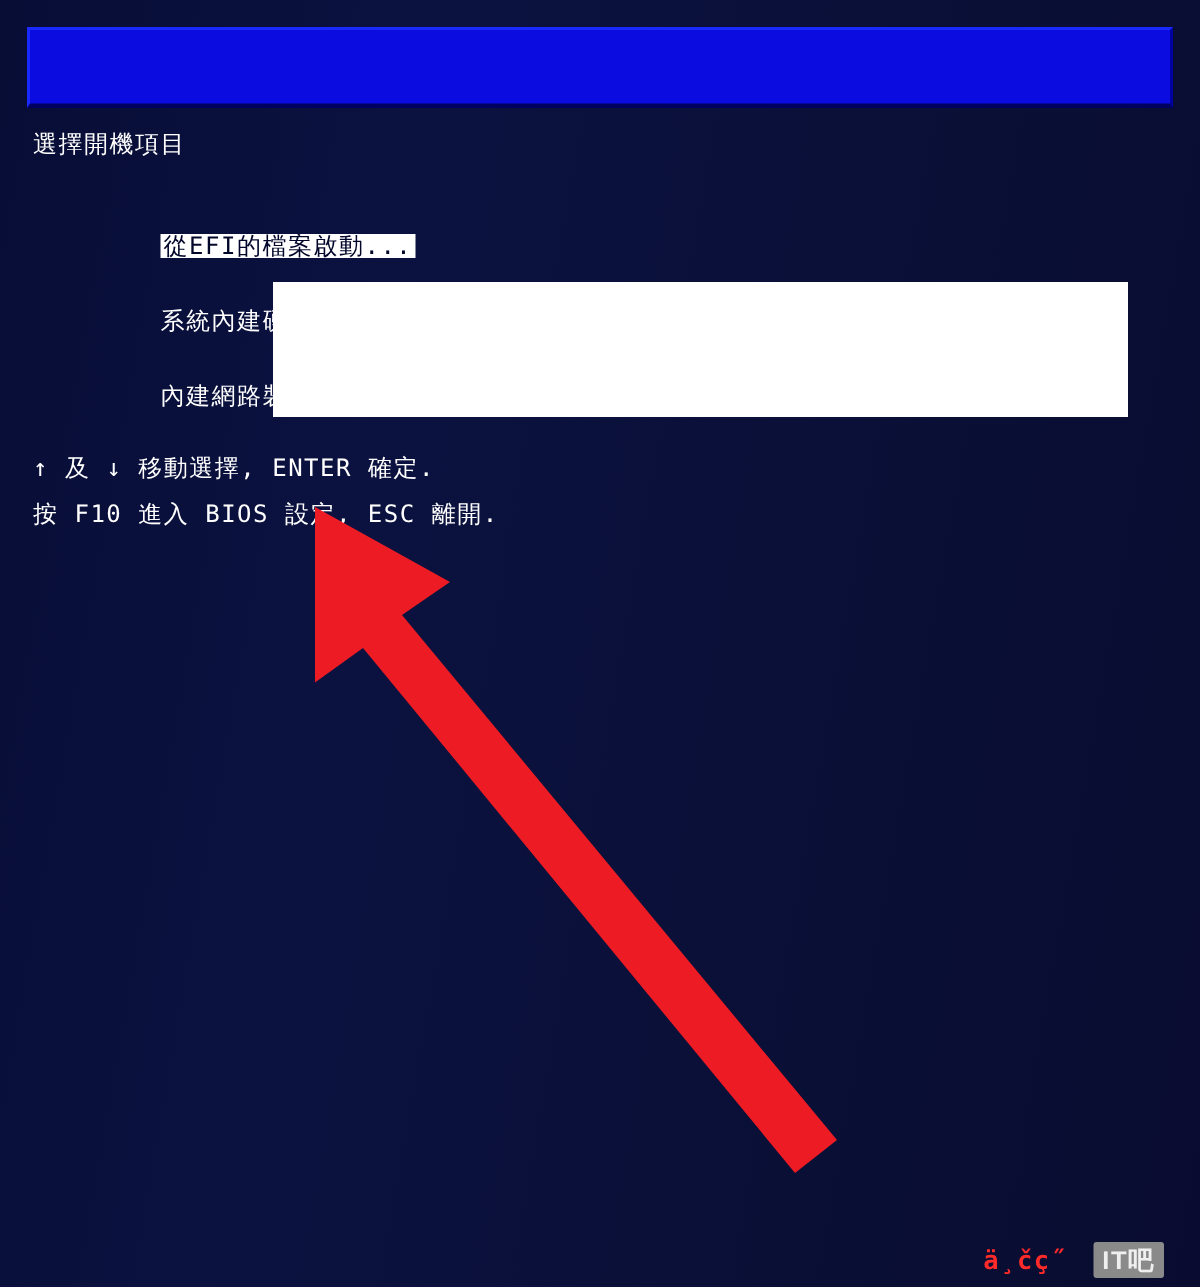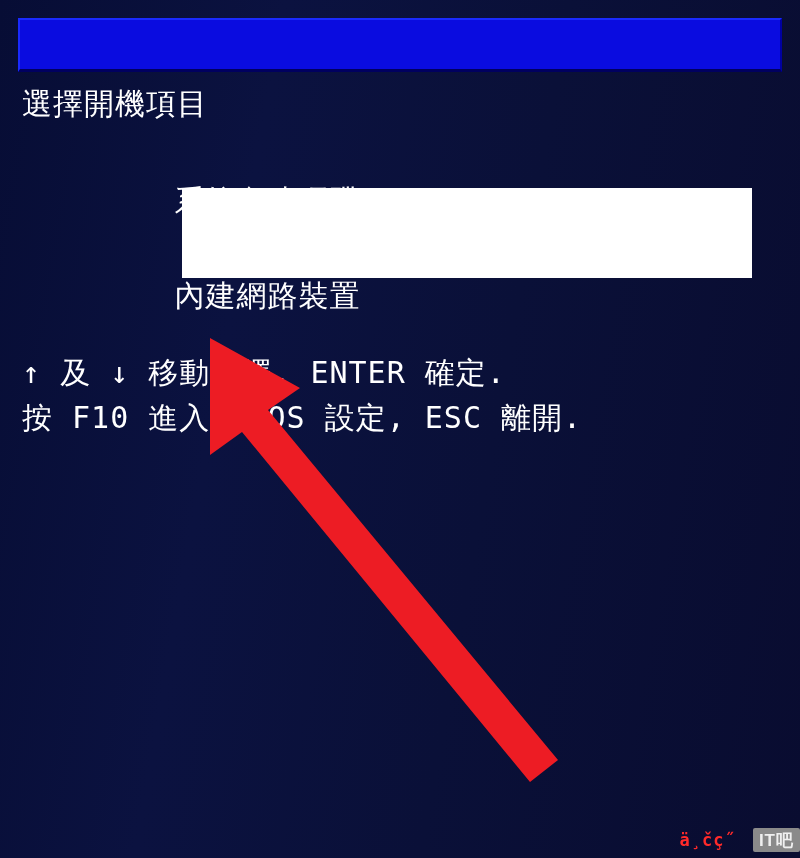--- a/index.html
+++ b/index.html
@@ -24,21 +24,21 @@
     background: #0a0ce0;
     border-top: 2px solid #1a2aff;
     border-left: 2px solid #1a2aff;
     border-right: 2px solid #0000a0;
     border-bottom: 3px solid #000060;
     box-sizing: border-box;
   }
   .content {
     padding: 16px 2px 0 4px;
     color: #ffffff;
-    font-size: 30px;
+    font-size: 16px;
     line-height: 1.05;
     letter-spacing: 1px;
     font-weight: 500;
   }
   .title-line {
     margin-bottom: 34px;
   }
   .menu-list {
     margin: 0;
     padding: 0;
@@ -72,21 +72,21 @@
     position: absolute;
     top: 0;
     left: 0;
     width: 800px;
     height: 858px;
     pointer-events: none;
     z-index: 10;
   }
   .watermark {
     position: absolute;
-    right: 0;
+    right: 24px;
     bottom: 6px;
     color: #ff2a2a;
     font-size: 17px;
     font-weight: 600;
     letter-spacing: 1px;
     z-index: 20;
     margin-top: 20px;
   }
   .watermark .itba {
     display: inline-block;
@@ -107,20 +107,23 @@
 
 <div class="screen">
 
   <div class="header-bar"></div>
 
   <div class="content">
 
     <div class="title-line">選擇開機項目</div>
 
     <div class="menu-list">
+      <span class="menu-item">
+        <span class="selected">從EFI的檔案啟動...</span>
+      </span>
       <span class="menu-item">
         <span>系統內建硬碟</span>
       </span>
       <span class="menu-item">
         <span>內建網路裝置</span>
       </span>
     </div>
 
     <div class="hint-line">
       <span class="arrow-glyph">↑</span>

